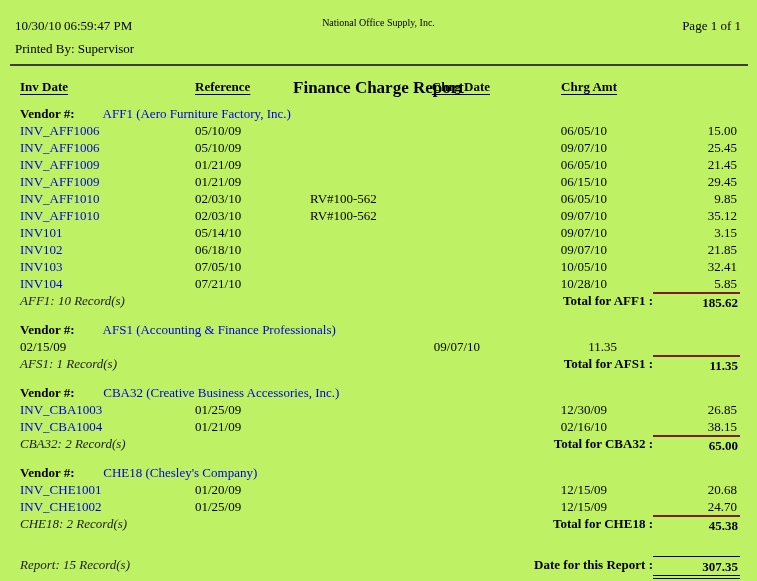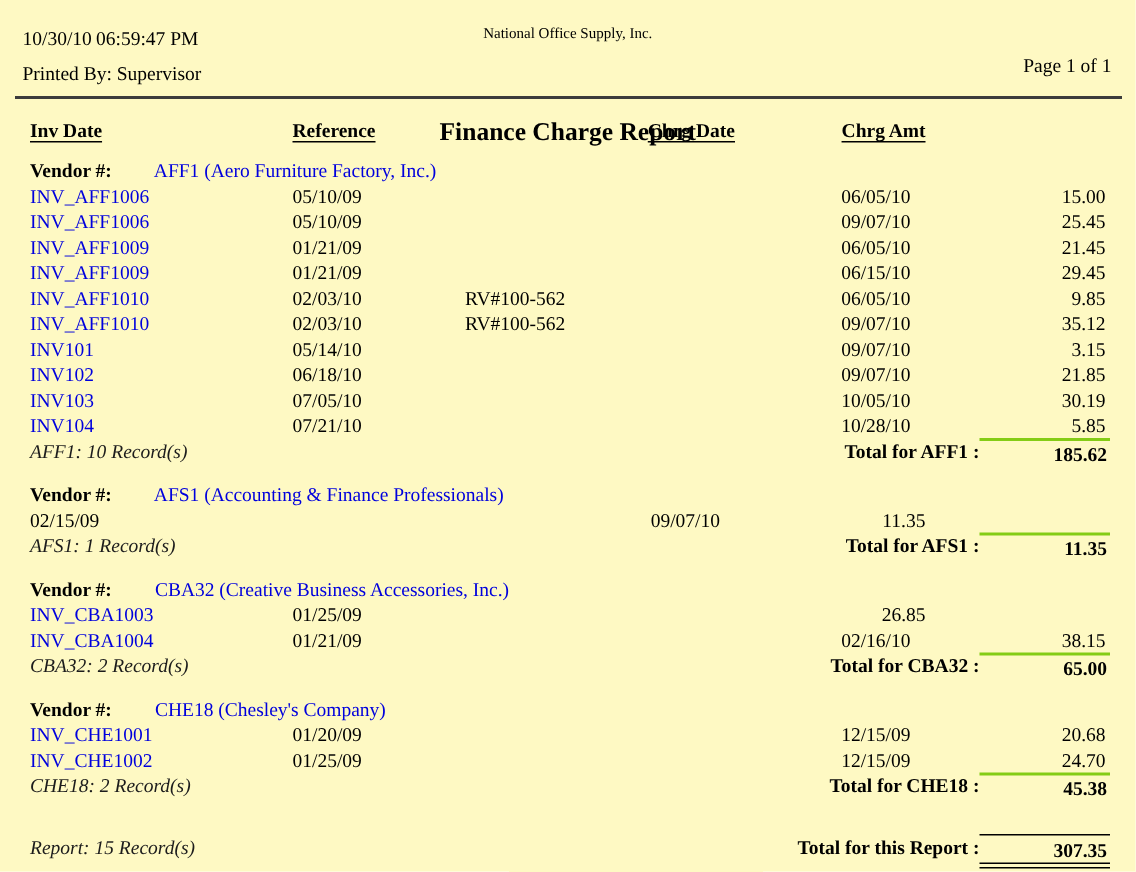--- a/index.html
+++ b/index.html
@@ -13,31 +13,31 @@
     overflow: hidden;
     font-family: "Liberation Serif", serif;
     font-size: 13px;
     color: #000000;
     --link-color: #0000dd;
   }
   .page {
     position: relative;
     width: 757px;
     height: 581px;
-    background: #fef9c3;
+    background: #bef264;
   }
 
   
   .hdr { padding-top: 16px; }
   .hdr-row { position: relative; height: 20px; }
   .hdr-row.second { height: 24px; }
   .hdr-date   { position: absolute; left: 15px; top: 2px; }
   .hdr-time   { position: absolute; left: 64px; top: 2px; }
   .hdr-company{ position: absolute; left: 0; right: 0; top: 1px; text-align: center; font-weight: normal; font-size: 10px; }
-  .hdr-page   { position: absolute; right: 16px; top: 20px; }
+  .hdr-page   { position: absolute; right: 16px; top: 2px; }
   .hdr-printedby { position: absolute; left: 15px; top: 5px; }
   .hdr-title  { position: absolute; left: 0; right: 0; top: 2px; text-align: center; font-weight: bold; font-size: 17px; margin-top: 40px; }
 
   .top-rule {
     margin: 4px 9px 0 10px;
     height: 2px;
     background: #3c3c3c;
   }
 
   
@@ -91,21 +91,21 @@
     grid-template-columns: 1fr 160px 87px;
     margin: 0 17px 0 20px;
     line-height: 17px;
   }
   .group-summary { font-style: italic; color: #1c1c1c; }
   .total-label   { font-weight: bold; text-align: right; }
   .total-amount  {
     font-weight: bold;
     text-align: right;
     padding-right: 2px;
-    border-top: 2px solid #84cc16;
+    border-top: 2px solid #7f1d1d;
   }
 
   
   .footer-row {
     display: grid;
     grid-template-columns: 1fr 160px 87px;
     margin: 22px 17px 0 20px;
     line-height: 17px;
   }
   .footer-row .total-amount {
@@ -211,21 +211,21 @@
     <span class="cell c-ref"></span>
     <span class="cell c-chrgdate">09/07/10</span>
     <span class="cell c-chrgamt">21.85</span>
   </div>
 
   <div class="row">
     <span class="cell c-invoice"><span class="link">INV103</span></span>
     <span class="cell c-invdate">07/05/10</span>
     <span class="cell c-ref"></span>
     <span class="cell c-chrgdate">10/05/10</span>
-    <span class="cell c-chrgamt">30.19</span>
+    <span class="cell c-chrgamt">32.41</span>
   </div>
 
   <div class="row">
     <span class="cell c-invoice"><span class="link">INV104</span></span>
     <span class="cell c-invdate">07/21/10</span>
     <span class="cell c-ref"></span>
     <span class="cell c-chrgdate">10/28/10</span>
     <span class="cell c-chrgamt">5.85</span>
   </div>
 </div>
@@ -259,20 +259,21 @@
   <section class="group">
     <div class="vendor-row">
       <span class="vendor-label">Vendor #:</span>
       <span class="link">CBA32 (Creative Business Accessories, Inc.)</span>
     </div>
     <div>
   <div class="row">
     <span class="cell c-invoice"><span class="link">INV_CBA1003</span></span>
     <span class="cell c-invdate">01/25/09</span>
     <span class="cell c-ref"></span>
+    <span class="cell c-chrgdate">12/30/09</span>
     <span class="cell c-chrgamt">26.85</span>
   </div>
 
   <div class="row">
     <span class="cell c-invoice"><span class="link">INV_CBA1004</span></span>
     <span class="cell c-invdate">01/21/09</span>
     <span class="cell c-ref"></span>
     <span class="cell c-chrgdate">02/16/10</span>
     <span class="cell c-chrgamt">38.15</span>
   </div>
@@ -309,17 +310,17 @@
     <div class="summary-row">
       <span class="group-summary">CHE18: 2 Record(s)</span>
       <span class="total-label">Total for CHE18 :</span>
       <span class="total-amount">45.38</span>
     </div>
   </section>
 </div>
 
   <div class="footer-row">
     <span class="group-summary">Report: 15 Record(s)</span>
-    <span class="total-label">Total for this Report :</span>
+    <span class="total-label">Date for this Report :</span>
     <span class="total-amount">307.35</span>
   </div>
 
 </div>
 
 </body></html>

